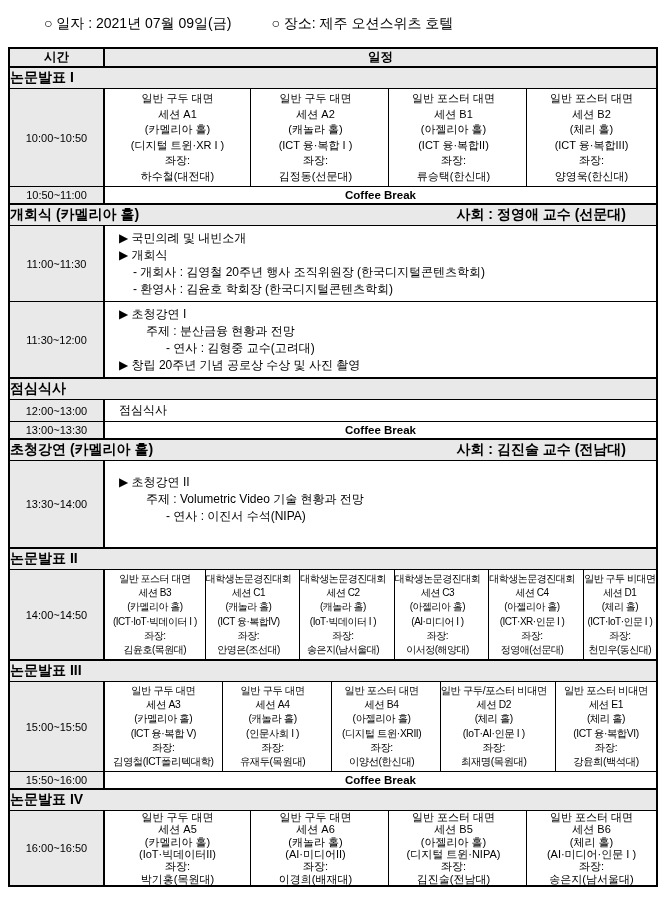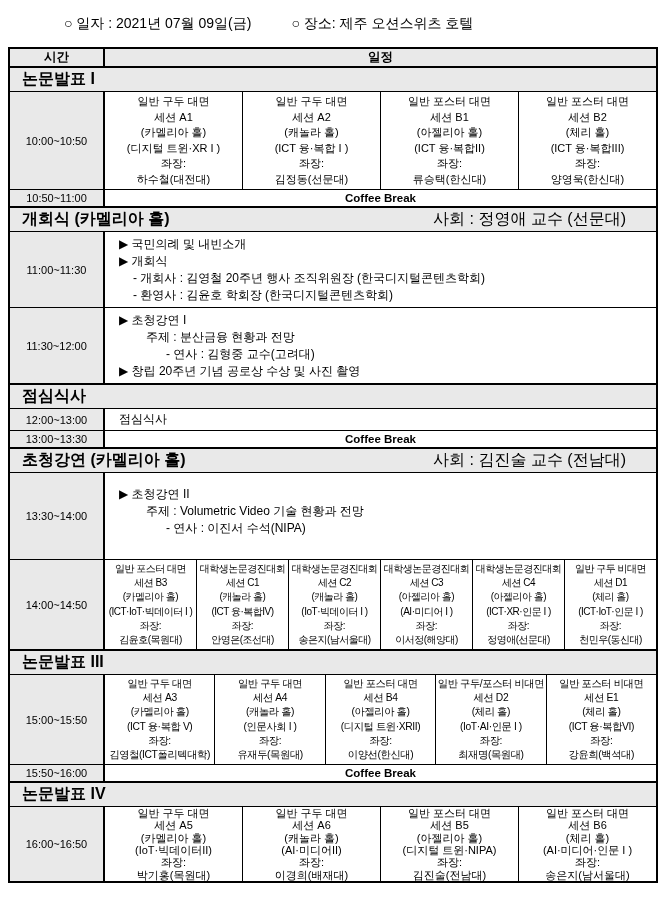--- a/index.html
+++ b/index.html
@@ -3,49 +3,49 @@
 <meta charset="utf-8">
 <style>
   html,body{margin:0;padding:0;background:#fff;}
   body{
     width:665px;height:911px;
     font-family:"Liberation Sans","DejaVu Sans",sans-serif;
     color:#000;-webkit-font-smoothing:antialiased;
   }
   .page{padding:8px 7px 0 8px;}
   .top-header{display:flex;font-size:14px;font-weight:500;margin:7px 0 14px 0;}
-  .top-header .date{margin-left:56px;}
+  .top-header .date{margin-left:36px;}
   .top-header .venue{margin-left:40px;}
 
   table{border-collapse:collapse;width:650px;table-layout:fixed;}
   table.main{border:2px solid #000;}
   td,th{border:1px solid #000;padding:0;vertical-align:middle;}
   col.c-time{width:95px;}
 
   tr.head-row th{background:#e9e9e9;font-size:12.5px;font-weight:700;height:16px;}
   tr.head-row th:first-child{border-right:2px solid #000;margin-left:26px;}
   tr.head-row th{border-bottom:2px solid #000;}
 
   td.time{background:#e9e9e9;text-align:center;font-size:11px;border-right:2px solid #000;}
   tr.section td{background:#e9e9e9;border-top:2px solid #000;height:16px;}
-  .sec-flex{display:flex;justify-content:space-between;align-items:center;font-size:16px;font-weight:700;padding:1px 30px 1px 12px;}
-  .sec-flex .host{font-weight:400;}
+  .sec-flex{display:flex;justify-content:space-between;align-items:center;font-size:14px;font-weight:700;padding:1px 30px 1px 0;}
+  .sec-flex .host{font-weight:700;}
 
   td.content{font-size:12px;padding:2px 4px 2px 14px;}
   td.content .line{line-height:17px;white-space:nowrap;}
   .ind1{padding-left:14px;}
   .ind2{padding-left:27px;}
   .ind3{padding-left:47px;}
   td.pad-top{vertical-align:top;padding-top:13px;}
 
   td.coffee{text-align:center;font-size:11.5px;font-weight:700;height:16px;}
 
   td.sess-td{padding:0;}
   .sessions{display:flex;align-items:stretch;}
-  .session{flex:1;border-left:1px solid #000;display:flex;flex-direction:column;justify-content:center;text-align:center;}
+  .session{flex:1;border-left:1px solid #000;display:flex;flex-direction:column;justify-content:center;text-align:center;margin-left:8px;}
   .session:first-child{border-left:none;}
   .sl{white-space:nowrap;overflow:visible;}
   .sz1 .session{font-size:11px;line-height:15.5px;}
   .sz1{height:97px;}
   .sz2 .session{font-size:10px;line-height:14.2px;letter-spacing:-0.5px;}
   .sz2{height:89px;}
   .sz3 .session{font-size:10.3px;line-height:14.2px;letter-spacing:-0.4px;}
   .sz3{height:89px;}
   .sz4 .session{font-size:11px;line-height:12.4px;}
   .sz4{height:74px;}
@@ -187,20 +187,27 @@
 
     <tr class="h71">
       <td class="time">13:30~14:00</td>
       <td class="content pad-top">
         <div class="line">▶ 초청강연 II</div>
         <div class="line ind2">주제 : Volumetric Video 기술 현황과 전망</div>
         <div class="line ind3">- 연사 : 이진서 수석(NIPA)</div>
       </td>
     </tr>
 
+    <tr class="section">
+      <td colspan="2">
+            <div class="sec-flex">
+              <span>논문발표 II</span>
+            </div>
+          </td>
+    </tr>
 
     <tr>
       <td class="time">14:00~14:50</td>
       <td class="sess-td">
             <div class="sessions sz2">
         <div class="session">
           <div class="sl">일반 포스터 대면</div>
           <div class="sl">세션 B3</div>
           <div class="sl">(카멜리아 홀)</div>
           <div class="sl">(ICT·IoT·빅데이터 I )</div>

